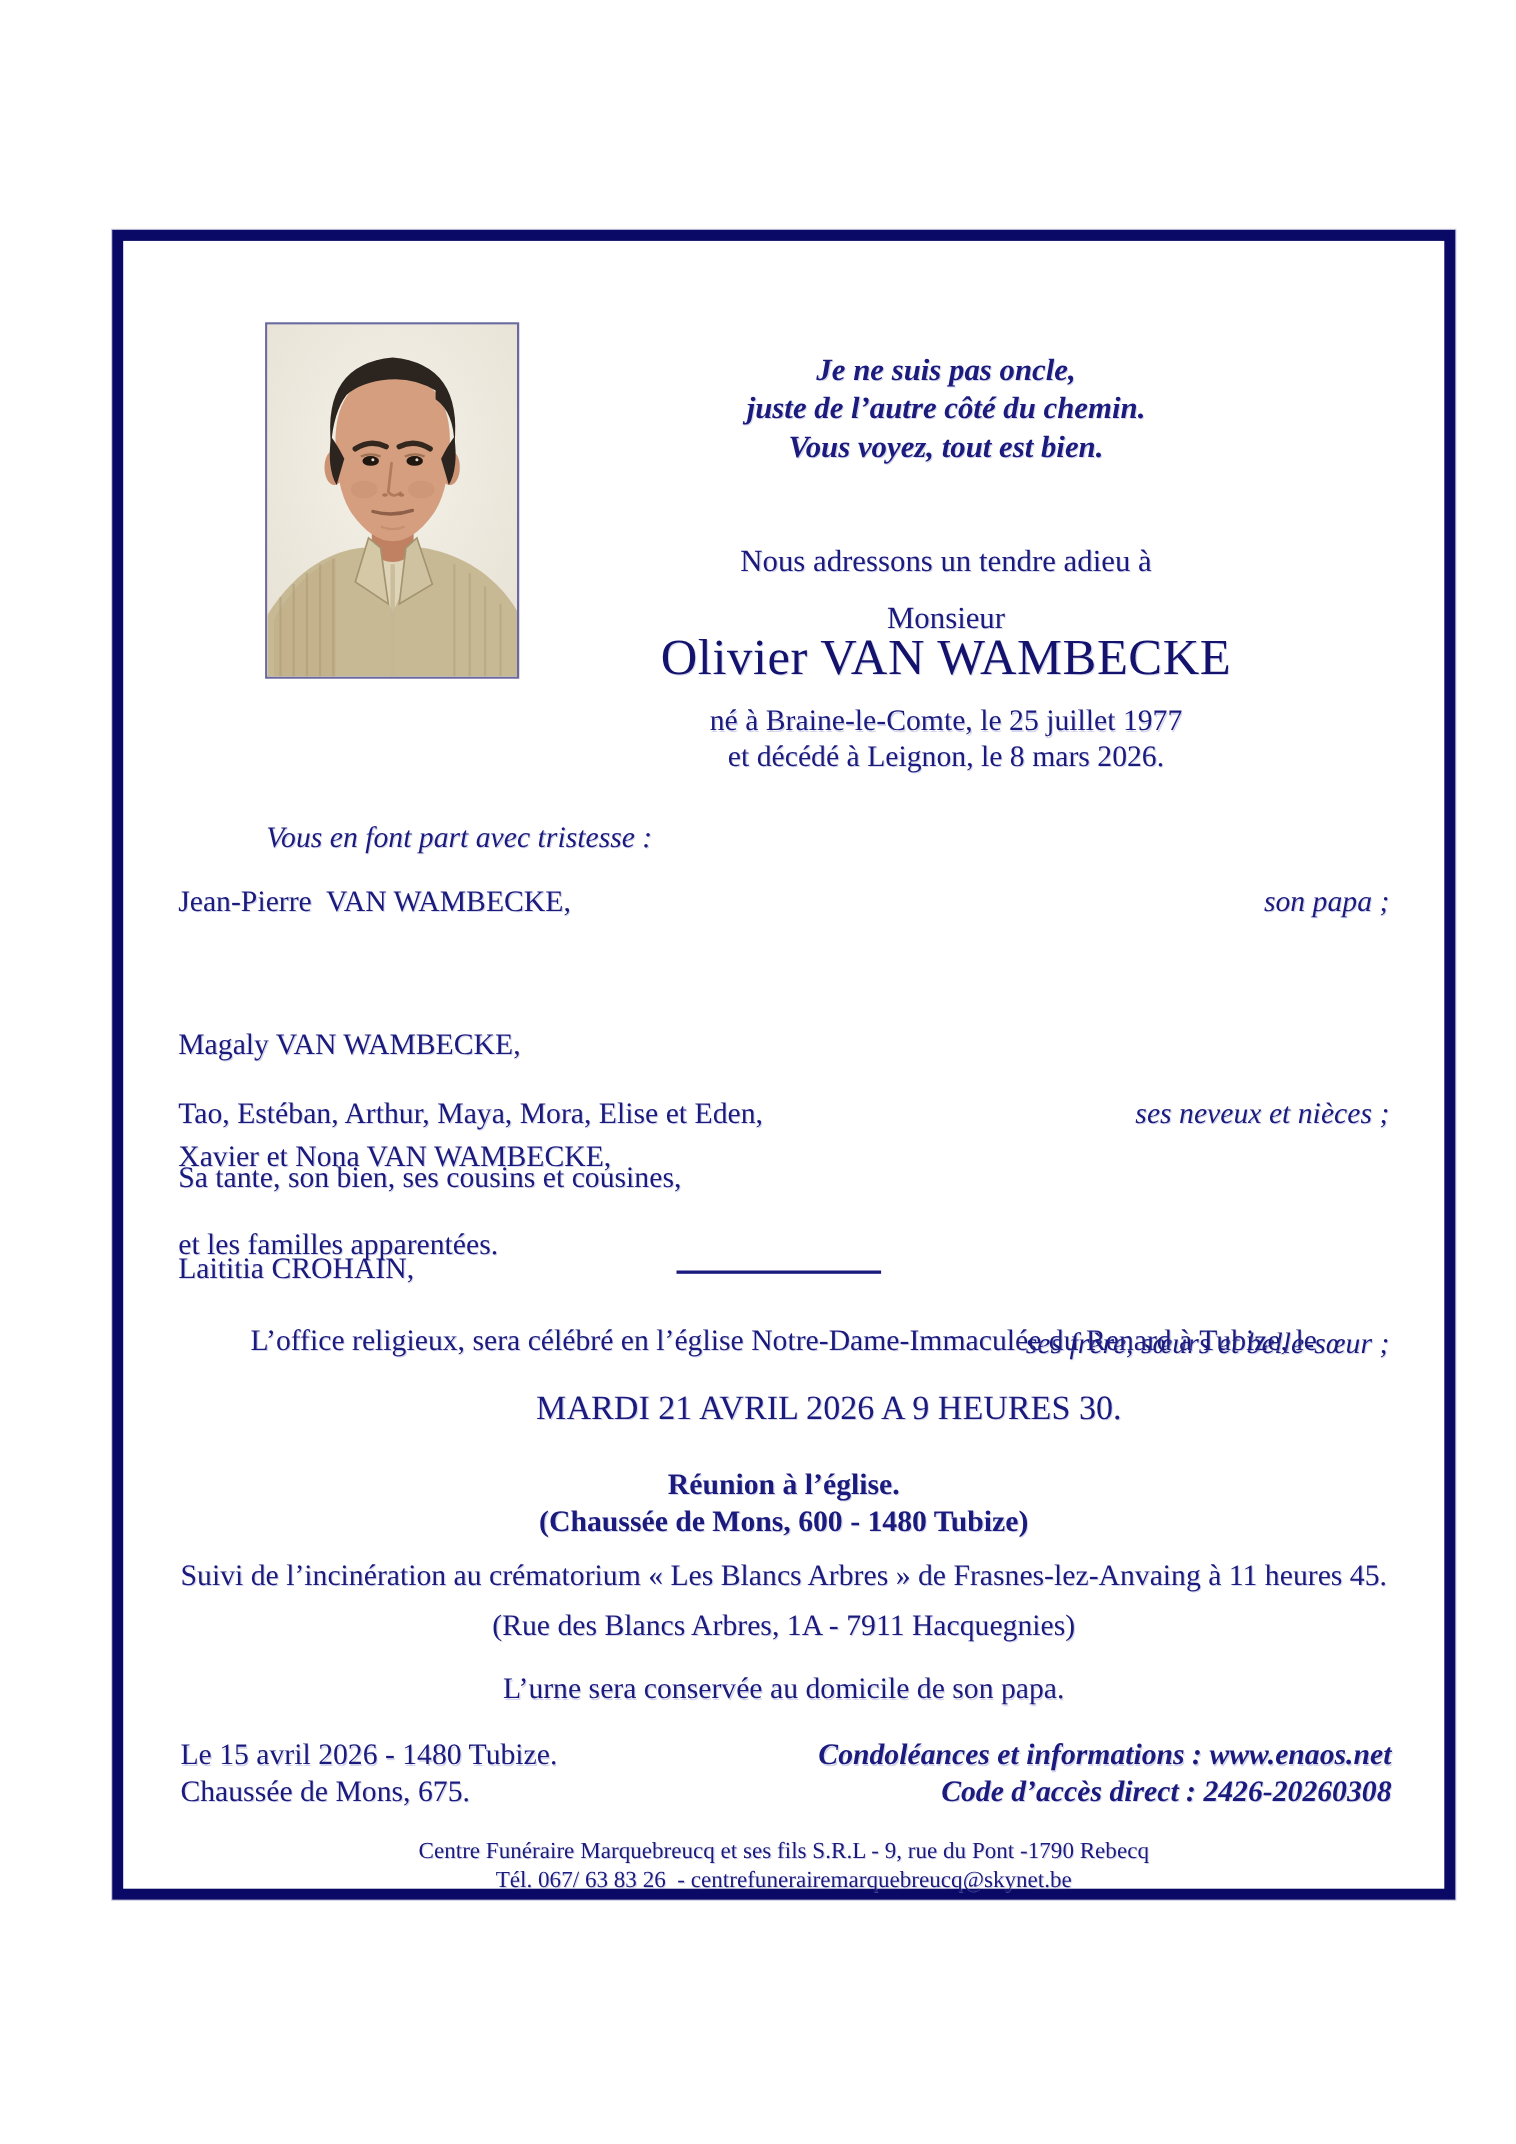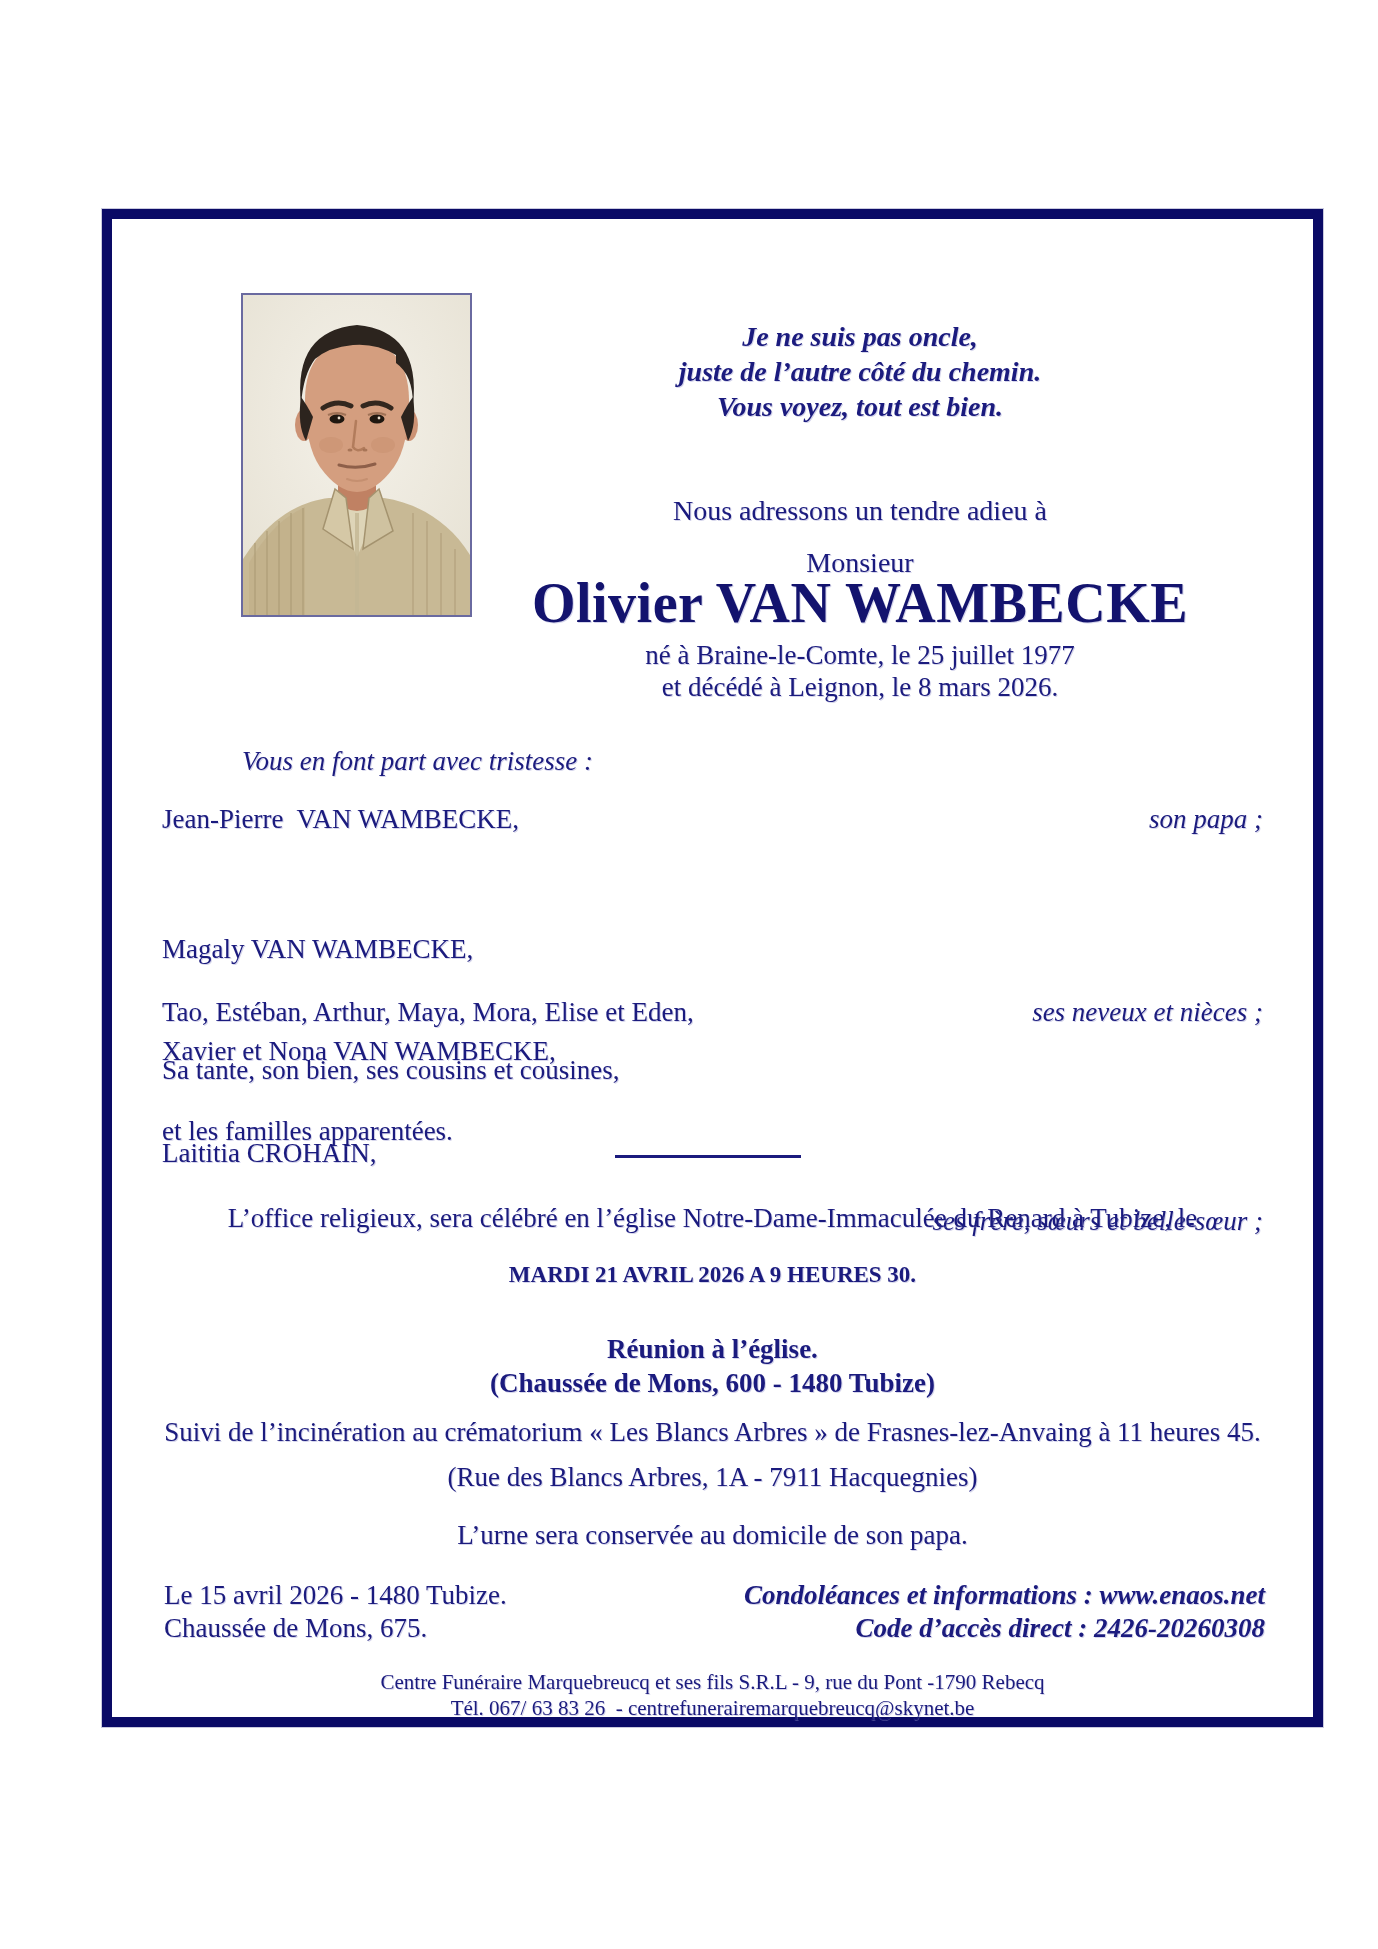--- a/index.html
+++ b/index.html
@@ -17,36 +17,36 @@
   .photo{
     position:absolute;left:129px;top:74px;width:231px;height:324px;
     border:2px solid #6a6aa0;box-sizing:border-box;background:#f0ece2;
   }
   .photo svg{display:block;width:100%;height:100%;}
   .right-col{position:absolute;left:348px;top:0;width:800px;height:520px;text-align:center;}
   .right-col > div{position:absolute;left:0;width:100%;}
   .poem{top:100px;font-size:28px;font-weight:bold;font-style:italic;line-height:35px;}
   .adieu{top:276px;font-size:28px;}
   .civility{top:328px;font-size:28px;}
-  .name{top:352px;font-size:56px;font-weight:bold;color:#13136e;letter-spacing:0.5px;}
+  .name{top:352px;font-size:46px;font-weight:normal;color:#13136e;letter-spacing:0.5px;}
   .birth{top:421px;font-size:27px;}
   .death{top:453px;font-size:27px;}
   .lead{position:absolute;left:130px;top:527px;font-size:27px;font-style:italic;}
   .row{
     position:absolute;left:50px;right:50px;
     display:flex;justify-content:space-between;align-items:flex-end;
     font-size:27px;line-height:34px;
   }
   .row .names{white-space:pre-wrap;text-align:left;}
   .row .relation{font-style:italic;text-align:right;white-space:pre-wrap;}
   .r1{top:583px;} .r2{top:645px;} .r3{top:776px;} .r4{top:834px;} .r5{top:895px;}
   .divider{position:absolute;left:503px;top:936px;width:186px;height:3px;background:#1b1b7e;}
   .c{position:absolute;left:0;width:100%;text-align:center;font-size:27px;}
   .office{top:984px;}
-  .mardi{top:1043px;font-size:23px;font-weight:bold;}
+  .mardi{top:1043px;font-size:31px;font-weight:normal;padding-left:41px;}
   .reunion{top:1115px;font-weight:bold;}
   .reunion-addr{top:1149px;font-weight:bold;}
   .cremation{top:1198px;}
   .cremation-addr{top:1243px;}
   .urn{top:1301px;}
   .closing{
     position:absolute;left:52px;right:48px;top:1360px;
     display:flex;justify-content:space-between;font-size:27px;line-height:33px;
   }
   .closing .left{text-align:left;}

